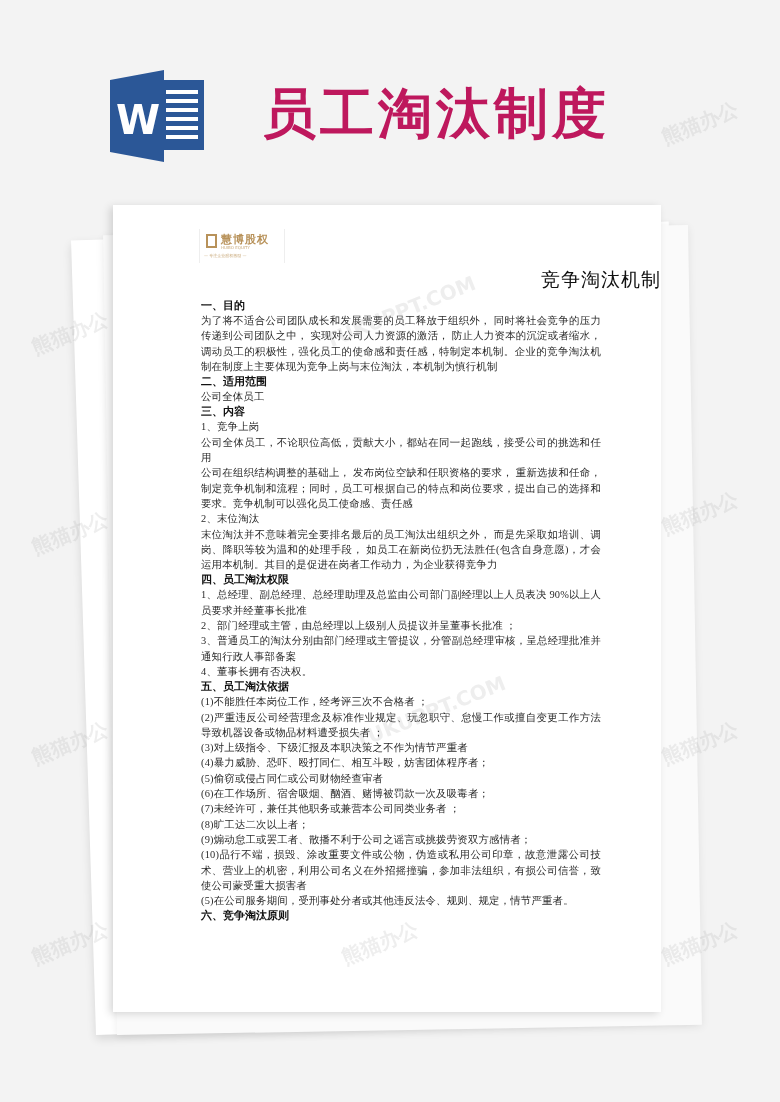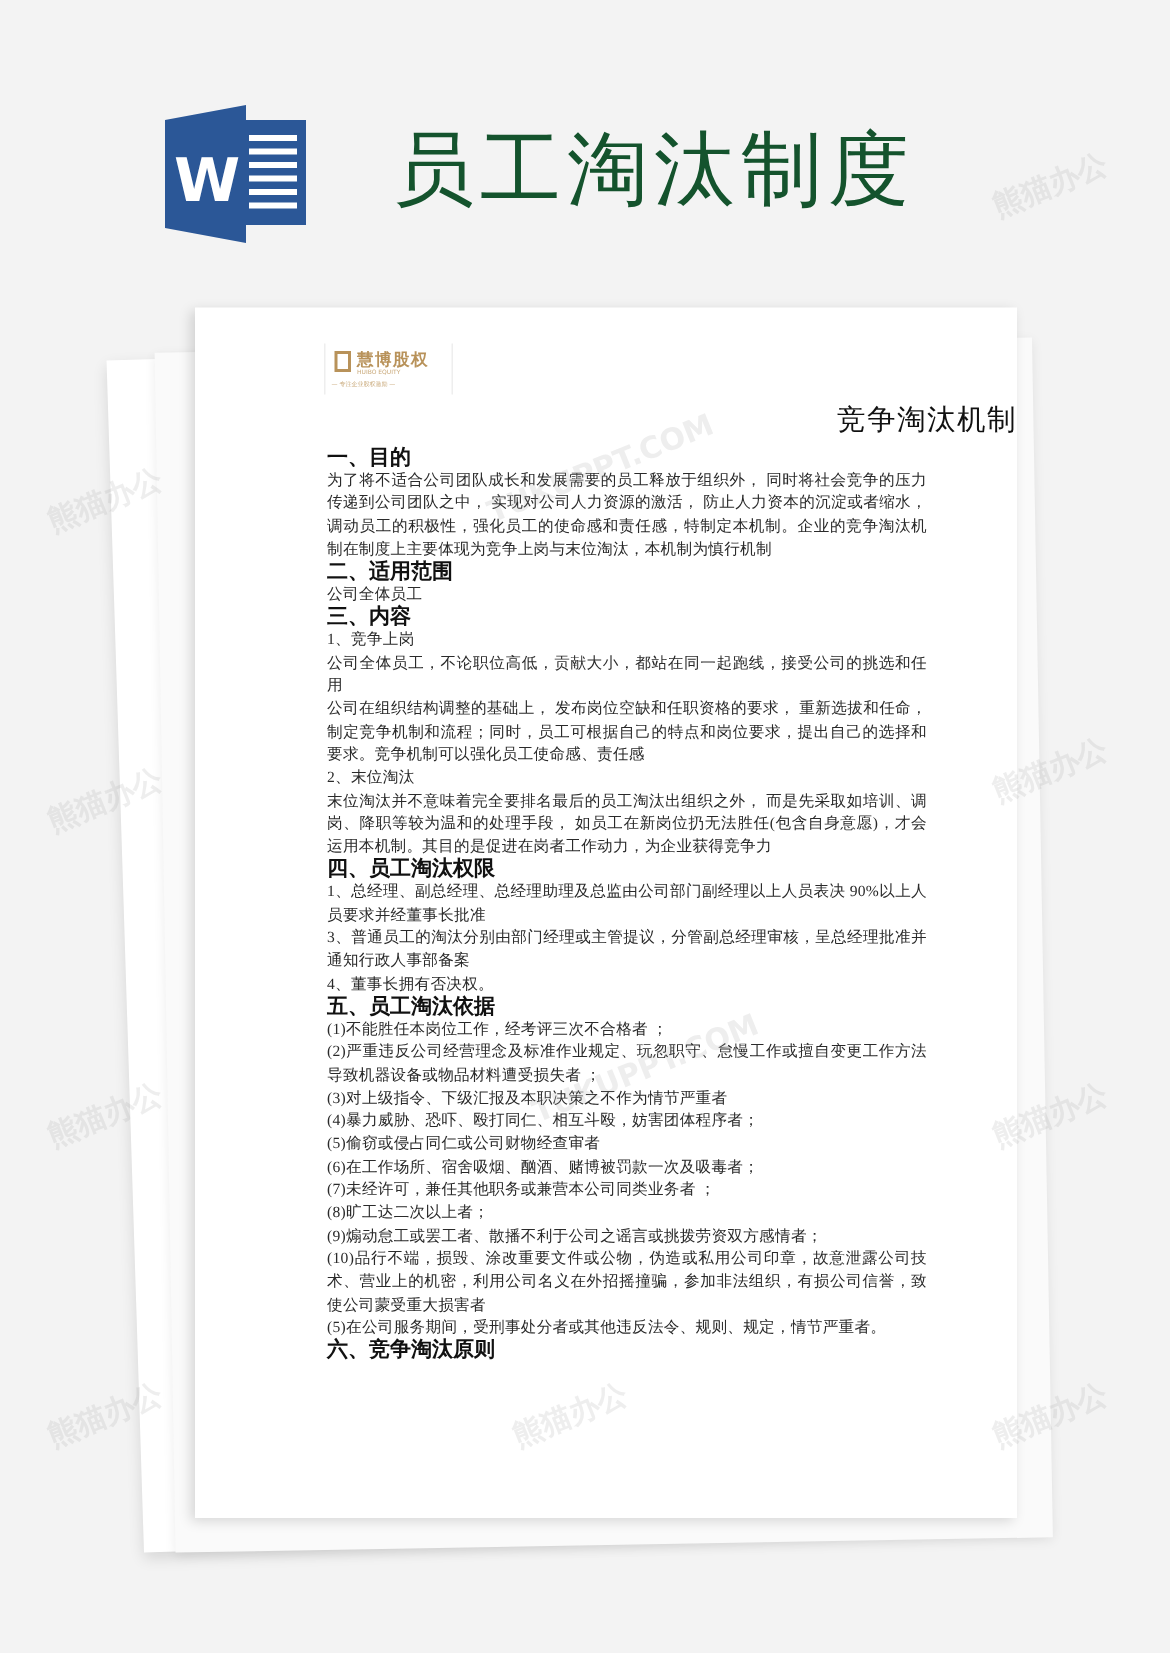--- a/index.html
+++ b/index.html
@@ -3,51 +3,50 @@
 <meta charset="utf-8">
 <style>
   html, body { margin: 0; padding: 0; }
   body {
     width: 780px; height: 1102px; background: #f3f3f3; position: relative; overflow: hidden;
     font-family: "DejaVu Serif", "Liberation Serif", serif;
   }
   .header { position: absolute; left: 0; top: 0; width: 780px; height: 200px; }
   .word-icon { position: absolute; left: 108px; top: 68px; width: 100px; height: 96px; }
   .header-title {
-    position: absolute; left: 262px; top: 78px; font-size: 54px; font-weight: normal; color: #14532d;
+    position: absolute; left: 262px; top: 78px; font-size: 54px; font-weight: bold; color: #be185d;
     letter-spacing: 4px; font-family: "DejaVu Serif", serif; line-height: 70px;
   }
   .page-back {
     position: absolute; left: 96px; top: 240px; width: 598px; height: 795px; background: #fff;
     transform: rotate(-1.8deg); transform-origin: left bottom;
     box-shadow: 0 4px 10px rgba(0,0,0,0.12);
   }
   .page-back2 {
     position: absolute; left: 110px; top: 230px; width: 585px; height: 800px; background: #fafafa;
     transform: rotate(-1deg); box-shadow: 0 2px 8px rgba(0,0,0,0.08);
   }
   .page {
     position: absolute; left: 113px; top: 205px; width: 548px; height: 807px; background: #fff;
     box-shadow: -3px 2px 8px rgba(0,0,0,0.15);
-    margin-left: 17px;
   }
   .logo {
     position: absolute; left: 86px; top: 24px; width: 84px; height: 34px;
     border-left: 1px solid #eee; border-right: 1px solid #eee;
   }
   .logo-mark { position: absolute; left: 6px; top: 5px; width: 11px; height: 14px; border: 2px solid #b8925a; box-sizing: border-box; }
   .logo-name { position: absolute; left: 21px; top: 3px; font-size: 11px; color: #b8925a; font-family: "DejaVu Sans", sans-serif; font-weight: bold; letter-spacing: 1px; }
   .logo-sub { position: absolute; left: 21px; top: 16px; font-size: 4px; color: #c9a97a; font-family: "DejaVu Sans", sans-serif; }
   .logo-tag { position: absolute; left: 4px; top: 24px; font-size: 4px; color: #c9a97a; font-family: "DejaVu Sans", sans-serif; white-space: nowrap; }
   .doc-title {
     position: absolute; left: 0; width: 548px; top: 62px; text-align: right;
     font-size: 19px; font-family: "DejaVu Sans", sans-serif; color: #111; letter-spacing: 1px;
   }
   .body { position: absolute; left: 88px; top: 93px; width: 400px; color: #222; }
-  .h { font-family: "DejaVu Sans", sans-serif; font-weight: bold; font-size: 14px; line-height: 15px; color: #111; }
+  .h { font-family: "DejaVu Sans", sans-serif; font-weight: bold; font-size: 11px; line-height: 15px; color: #111; }
   .p { font-size: 10.4px; line-height: 15.3px; text-align: justify; letter-spacing: 0.2px; color: #2a2a2a; font-family: Liberation Serif, serif; }
   .watermark {
     position: absolute; font-family: "DejaVu Sans", sans-serif; font-size: 20px; color: rgba(160,160,160,0.18);
     transform: rotate(-22deg); white-space: nowrap; font-weight: bold; pointer-events: none;
   }
 </style>
 </head>
 <body>
 
 <div class="header">
@@ -84,20 +83,21 @@
       <div class="h">二、适用范围</div>
       <div class="p">公司全体员工</div>
       <div class="h">三、内容</div>
       <div class="p">1、竞争上岗</div>
       <div class="p">公司全体员工，不论职位高低，贡献大小，都站在同一起跑线，接受公司的挑选和任用</div>
       <div class="p">公司在组织结构调整的基础上， 发布岗位空缺和任职资格的要求， 重新选拔和任命，制定竞争机制和流程；同时，员工可根据自己的特点和岗位要求，提出自己的选择和要求。竞争机制可以强化员工使命感、责任感</div>
       <div class="p">2、末位淘汰</div>
       <div class="p">末位淘汰并不意味着完全要排名最后的员工淘汰出组织之外， 而是先采取如培训、调岗、降职等较为温和的处理手段， 如员工在新岗位扔无法胜任(包含自身意愿)，才会运用本机制。其目的是促进在岗者工作动力，为企业获得竞争力</div>
       <div class="h">四、员工淘汰权限</div>
       <div class="p">1、总经理、副总经理、总经理助理及总监由公司部门副经理以上人员表决 90%以上人员要求并经董事长批准</div>
+      <div class="p">2、部门经理或主管，由总经理以上级别人员提议并呈董事长批准 ；</div>
       <div class="p">3、普通员工的淘汰分别由部门经理或主管提议，分管副总经理审核，呈总经理批准并通知行政人事部备案</div>
       <div class="p">4、董事长拥有否决权。</div>
       <div class="h">五、员工淘汰依据</div>
       <div class="p">(1)不能胜任本岗位工作，经考评三次不合格者 ；</div>
       <div class="p">(2)严重违反公司经营理念及标准作业规定、玩忽职守、怠慢工作或擅自变更工作方法导致机器设备或物品材料遭受损失者 ；</div>
       <div class="p">(3)对上级指令、下级汇报及本职决策之不作为情节严重者</div>
       <div class="p">(4)暴力威胁、恐吓、殴打同仁、相互斗殴，妨害团体程序者；</div>
       <div class="p">(5)偷窃或侵占同仁或公司财物经查审者</div>
       <div class="p">(6)在工作场所、宿舍吸烟、酗酒、赌博被罚款一次及吸毒者；</div>
       <div class="p">(7)未经许可，兼任其他职务或兼营本公司同类业务者 ；</div>

